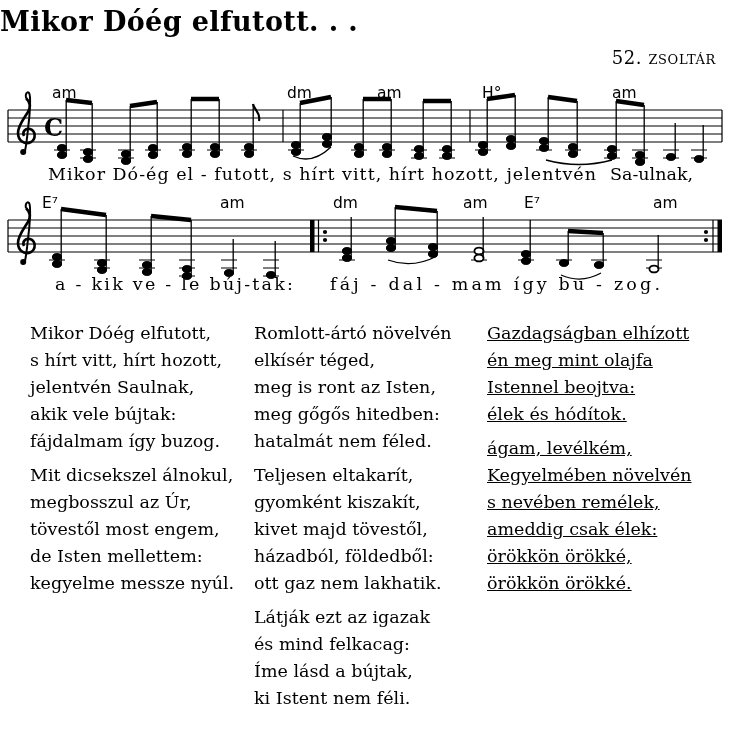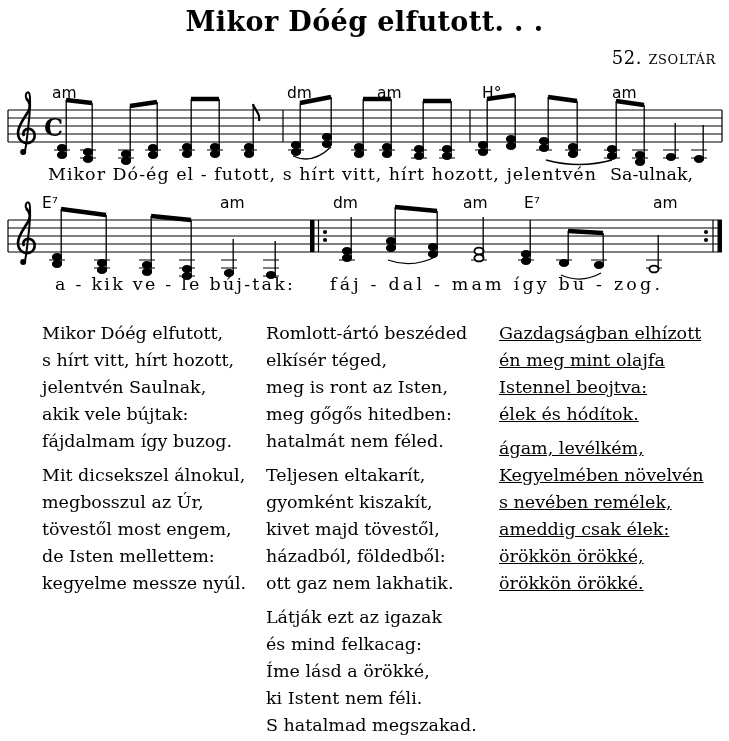--- a/index.html
+++ b/index.html
@@ -1,35 +1,35 @@
 <!DOCTYPE html>
 <html><head>
 <meta charset="utf-8">
 <style>
   html,body{margin:0;padding:0}
   body{
     width:729px;height:741px;background:#ffffff;position:relative;
     font-family:"DejaVu Serif",serif;color:#000;overflow:hidden;
   }
   .title{
-    position:absolute;top:6px;left:0;width:729px;text-align:center;
+    position:absolute;top:6px;left:0;width:729px;
     font-size:27px;font-weight:bold;letter-spacing:.4px;
   }
   .subtitle{
     position:absolute;top:47px;right:13px;font-size:18px;
     font-variant:small-caps;letter-spacing:.6px;
   }
   svg.system{position:absolute;left:0;overflow:visible}
   #sys1{top:84px}
   #sys2{top:194px}
   .staffline,.barline,.stem,.ledger{stroke:#000}
   .chord{font-family:"DejaVu Sans","Liberation Sans",sans-serif;font-size:15.5px;fill:#000}
   .lyric{font-family:"DejaVu Serif",serif;font-size:17.5px;fill:#000}
   .timesig{font-family:"DejaVu Serif",serif;font-size:24px;font-weight:bold;fill:#000}
-  .verses{position:absolute;top:320px;left:12px;width:650px;height:421px}
+  .verses{position:absolute;top:320px;left:0;width:650px;height:421px}
   .vcol{position:absolute;top:0}
   .verse{margin:0 0 7px 0}
   .vline{font-size:17.5px;line-height:27px;white-space:pre}
 </style>
 </head>
 <body>
 
 <div class="title">Mikor Dóég elfutott. . .</div>
 <div class="subtitle">52. zsoltár</div>
 
@@ -332,39 +332,38 @@
       <div class="verse">
         <div class="vline">Mit dicsekszel álnokul,</div>
         <div class="vline">megbosszul az Úr,</div>
         <div class="vline">tövestől most engem,</div>
         <div class="vline">de Isten mellettem:</div>
         <div class="vline">kegyelme messze nyúl.</div>
       </div>
     </div>
     <div class="vcol" style="left: 254px;">
       <div class="verse">
-        <div class="vline">Romlott-ártó beszéded</div>
+        <div class="vline">Romlott-ártó növelvén</div>
         <div class="vline">elkísér téged,</div>
         <div class="vline">meg is ront az Isten,</div>
         <div class="vline">meg gőgős hitedben:</div>
         <div class="vline">hatalmát nem féled.</div>
       </div>
       <div class="verse">
         <div class="vline">Teljesen eltakarít,</div>
         <div class="vline">gyomként kiszakít,</div>
         <div class="vline">kivet majd tövestől,</div>
         <div class="vline">házadból, földedből:</div>
         <div class="vline">ott gaz nem lakhatik.</div>
       </div>
       <div class="verse">
         <div class="vline">Látják ezt az igazak</div>
         <div class="vline">és mind felkacag:</div>
-        <div class="vline">Íme lásd a örökké,</div>
+        <div class="vline">Íme lásd a bújtak,</div>
         <div class="vline">ki Istent nem féli.</div>
-        <div class="vline">S hatalmad megszakad.</div>
       </div>
     </div>
     <div class="vcol" style="left: 487px; text-decoration: underline;">
       <div class="verse">
         <div class="vline">Gazdagságban elhízott</div>
         <div class="vline">én meg mint olajfa</div>
         <div class="vline">Istennel beojtva:</div>
         <div class="vline">élek és hódítok.</div>
       </div>
       <div class="verse">

